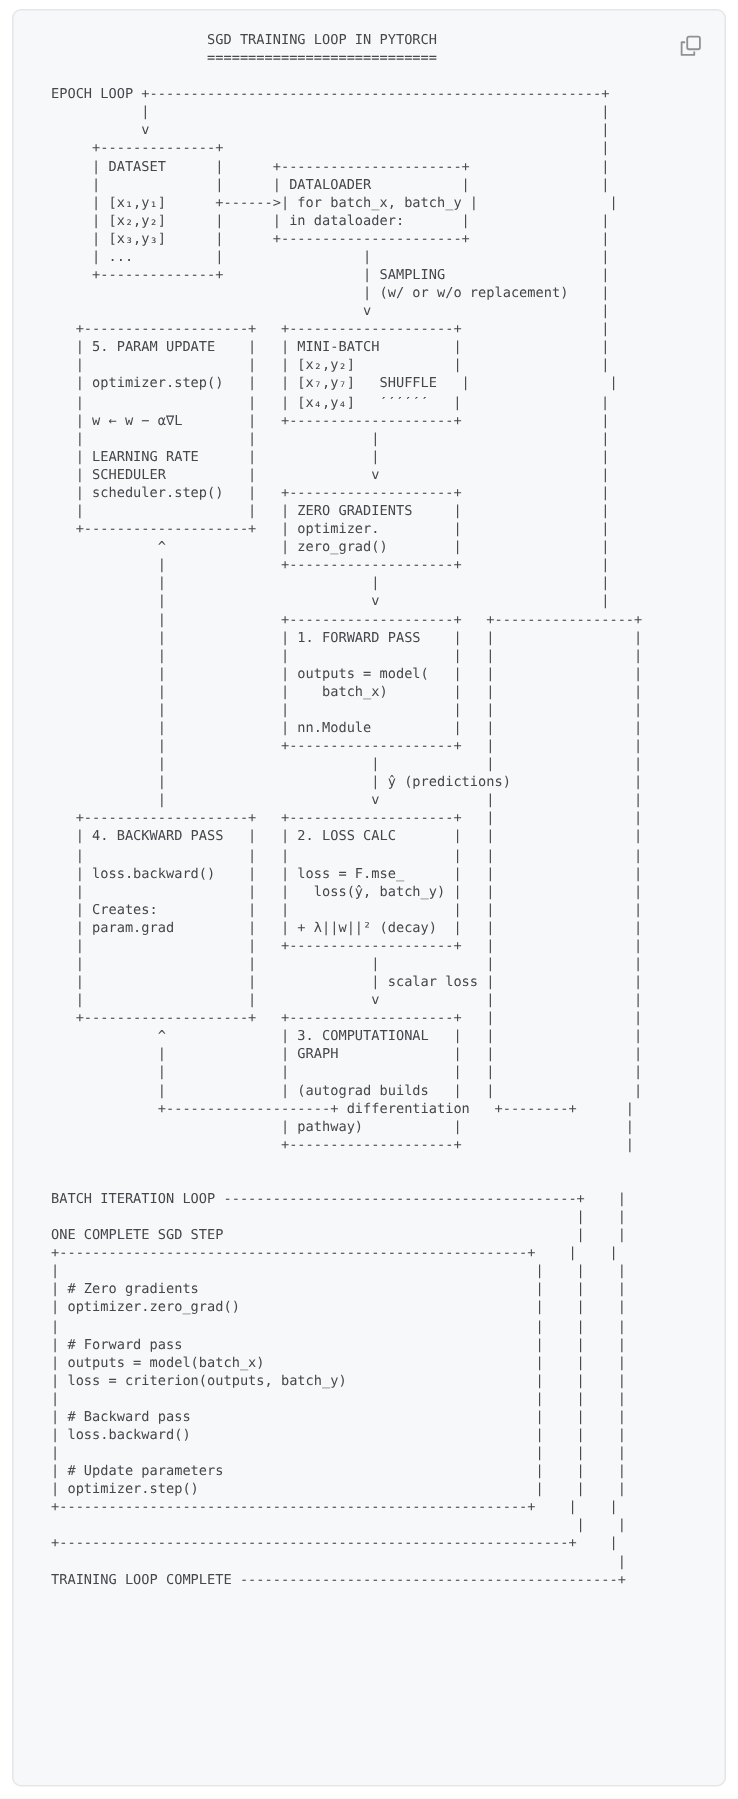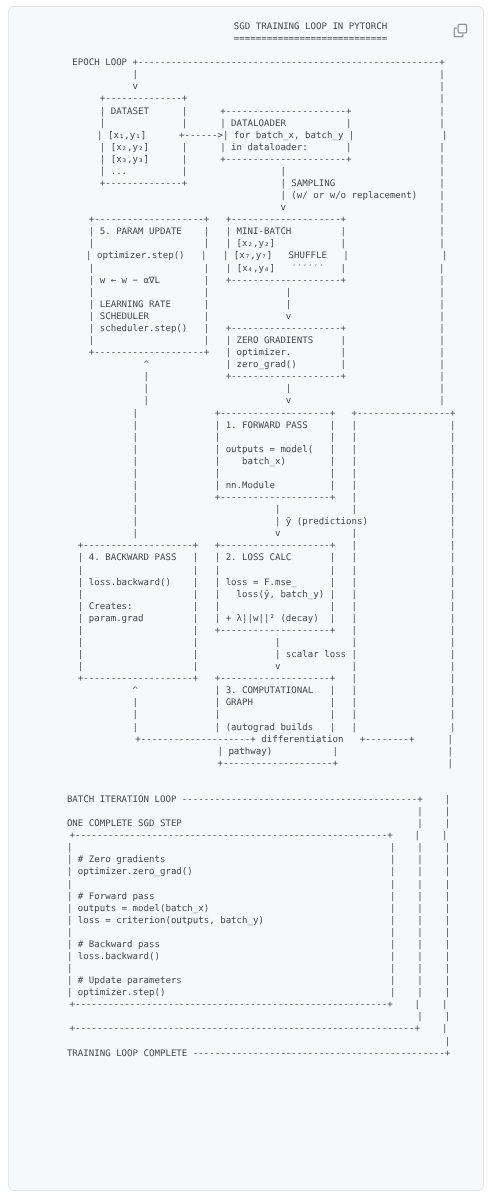--- a/index.html
+++ b/index.html
@@ -24,21 +24,20 @@
   .ascii-panel {
     position: relative;
     box-sizing: border-box;
     width: 100%;
     height: 100%;
     background: #f7f8f9;
     border: 1px solid #e4e6e8;
     border-radius: 6px;
     padding: 14px 0 10px 0;
     overflow: hidden;
-    text-align: center;
   }
   .copy-btn {
     position: absolute;
     top: 14px;
     right: 14px;
     width: 18px;
     height: 18px;
     display: flex;
     align-items: center;
     justify-content: center;

